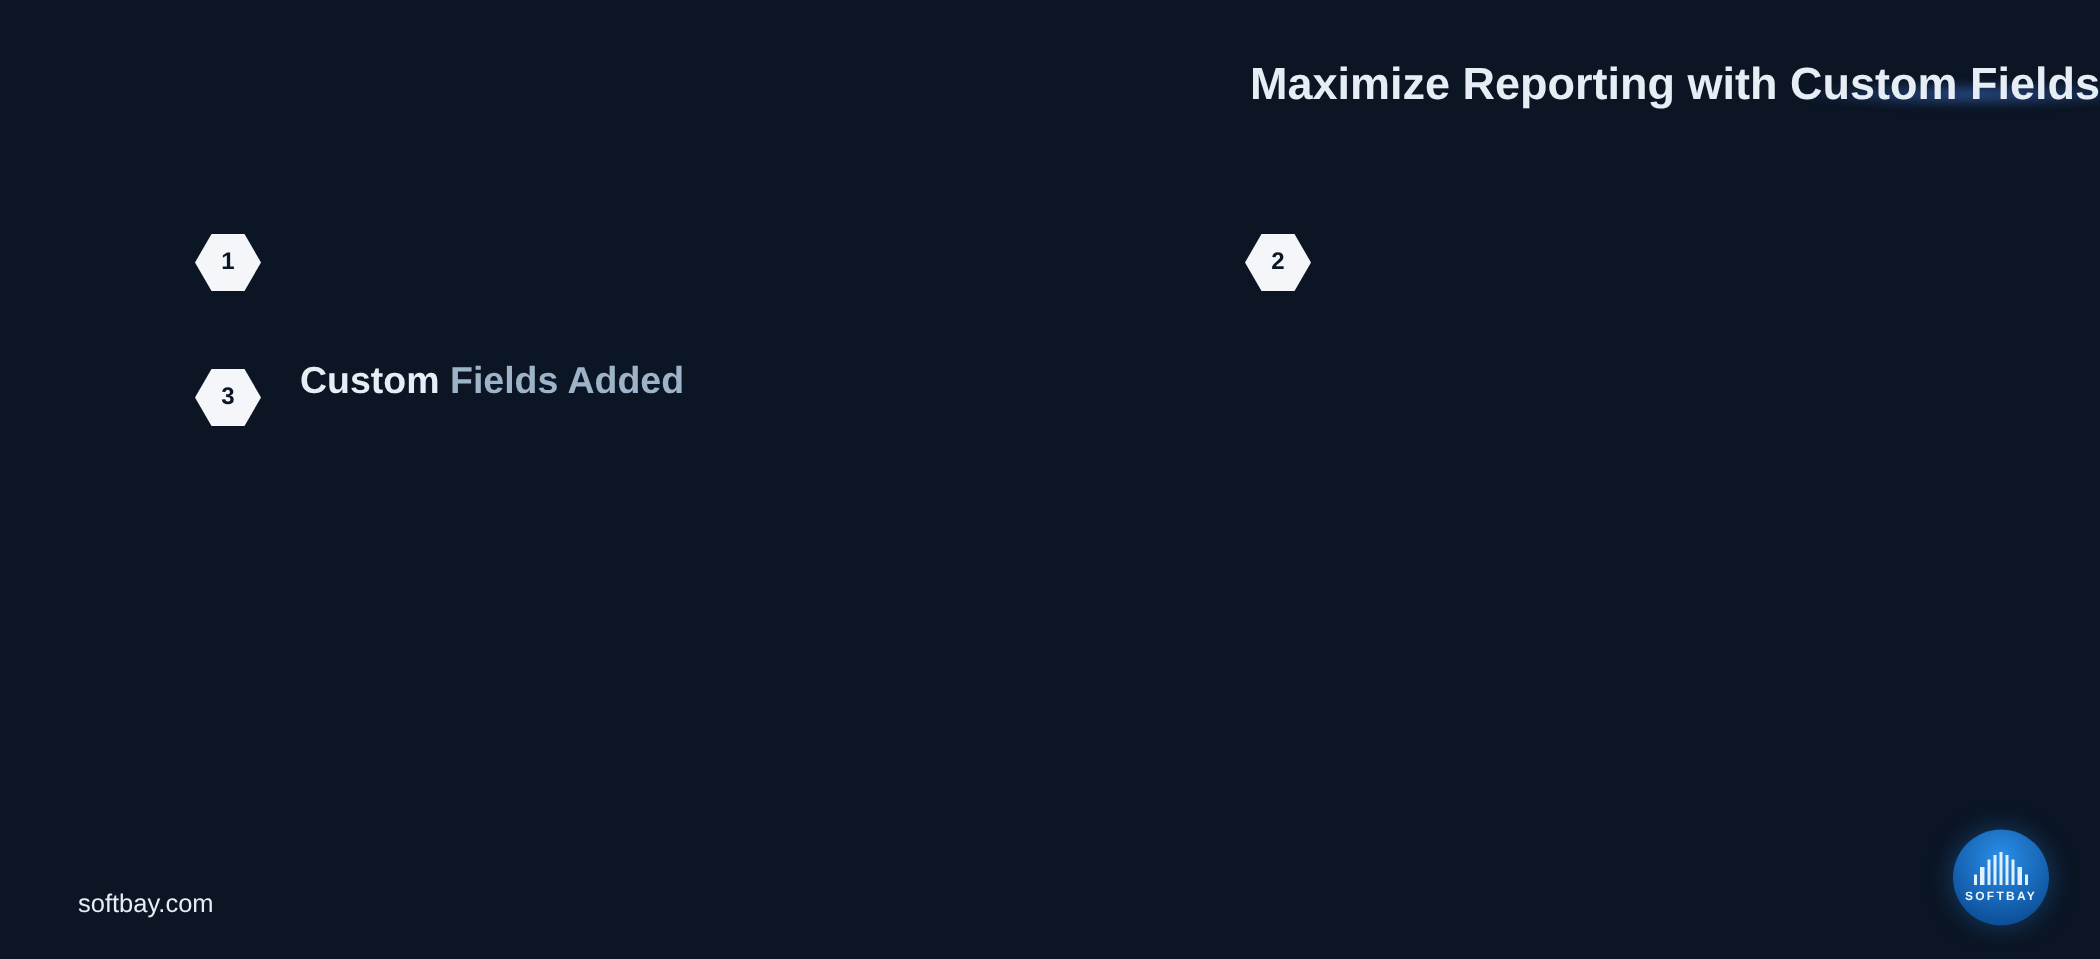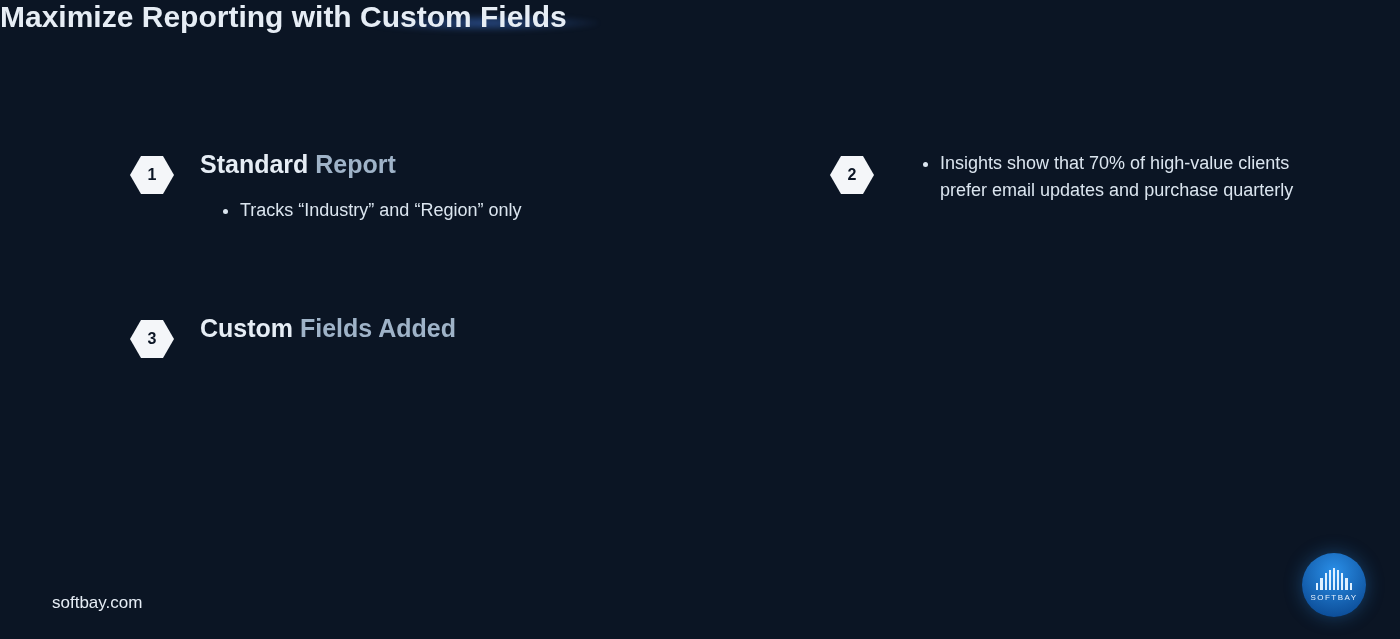--- a/index.html
+++ b/index.html
@@ -6,21 +6,22 @@
   body {
     width:1400px; height:639px;
     background:#0b1524;
     font-family:Arial, Helvetica, sans-serif;
     color:#e6edf5;
     position:relative;
     overflow:hidden;
   }
   .title-wrap {
     width:100%;
-    text-align:left;
+    text-align:right;
+    padding-top:40px;
   }
   .title {
     display:inline-block;
     font-size:30px;
     font-weight:600;
     position:relative;
   }
   .title .highlight {
     position:absolute;
     left:368px;
@@ -124,53 +125,42 @@
   .logo .bars span:nth-child(4){height:20px}
   .logo .bars span:nth-child(5){height:22px}
   .logo .bars span:nth-child(6){height:20px}
   .logo .bars span:nth-child(7){height:17px}
   .logo .bars span:nth-child(8){height:12px}
   .logo .bars span:nth-child(9){height:7px}
   .logo-text {
     font-size:8px;
     letter-spacing:1.5px;
     color:#eaf5ff;
-    font-weight:400;
+    font-weight:700;
   }
 </style>
 </head>
 <body>
 
 <div class="title-wrap">
   <div class="title">
     <div class="highlight"></div>
     <span>Maximize Reporting with Custom Fields</span>
   </div>
 </div>
 
 <div class="sections">
 
   <div class="sec">
     <div class="hex">1</div>
-    <div class="sec-body">
-      <div class="sec-title">
-        <span>Standard </span><span class="dim">Report</span>
-      </div>
-      <ul class="bul">
-        <li>Tracks “Industry” and “Region” only</li>
-      </ul>
-    </div>
   </div>
 
   <div class="sec">
     <div class="hex">2</div>
     <div class="sec-body">
-      <ul class="bul">
-        <li>Insights show that 70% of high-value clients prefer email updates and purchase quarterly</li>
-      </ul>
     </div>
   </div>
 
   <div class="sec wide">
     <div class="hex">3</div>
     <div class="sec-body">
       <div class="sec-title">
         <span>Custom </span><span class="dim">Fields Added</span>
       </div>
     </div>

